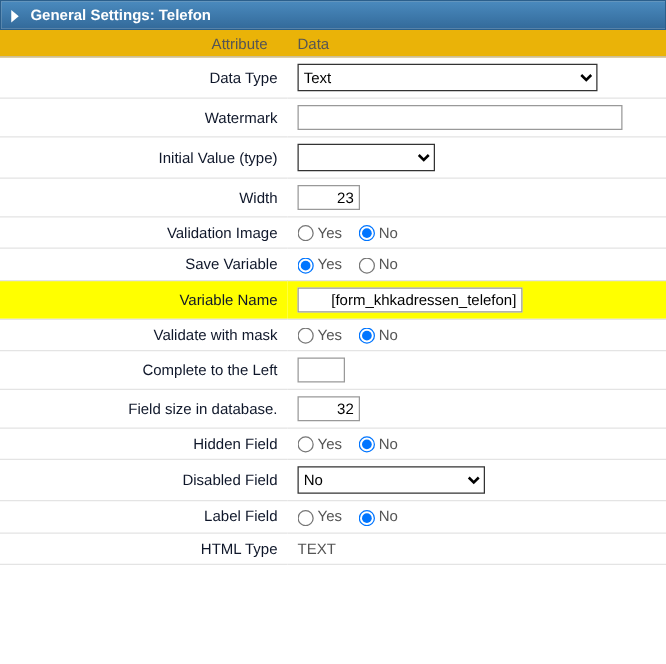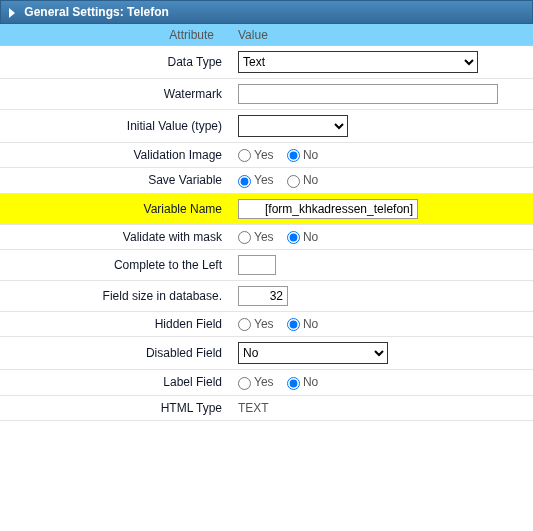--- a/index.html
+++ b/index.html
@@ -23,21 +23,21 @@
   .panel-header .tri {
     display:inline-block;
     width:0;height:0;
     border-top:5px solid transparent;
     border-bottom:5px solid transparent;
     border-left:6px solid #fff;
     margin-right:6px;
     vertical-align:middle;
   }
   .col-headers {
-    background: #7dd3fc;
+    background: #eab308;
     border-bottom: 1px solid #c3c4c6;
     color: #555;
     display: flex;
     height: 22px;
     align-items: center;
   }
   .col-headers .attr {
     width: 230px;
     text-align: right;
     padding-right: 16px;
@@ -112,21 +112,21 @@
 </head>
 <body>
 
 <div class="panel-header">
   <span class="tri"></span>
   <span>General Settings: Telefon</span>
 </div>
 
 <div class="col-headers">
   <div class="attr">Attribute</div>
-  <div class="val">Value</div>
+  <div class="val">Data</div>
 </div>
 
 <table class="settings">
 
   <tbody>
       <tr>
     <td class="label">Data Type</td>
     <td class="value">
       <select class="wide">
         <option>Text</option>
@@ -144,20 +144,26 @@
 
   <tr>
     <td class="label">Initial Value (type)</td>
     <td class="value">
       <select class="med">
         <option></option>
       </select>
     </td>
   </tr>
 
+  <tr>
+    <td class="label">Width</td>
+    <td class="value">
+      <input type="text" class="num" value="23" style="">
+    </td>
+  </tr>
 
   <tr>
     <td class="label">Validation Image</td>
     <td class="value">
       <span class="radio-group">
         <label><input type="radio" name="vi" style=""><span>Yes</span></label>
         <label><input type="radio" name="vi" checked="" style=""><span>No</span></label>
       </span>
     </td>
   </tr>

